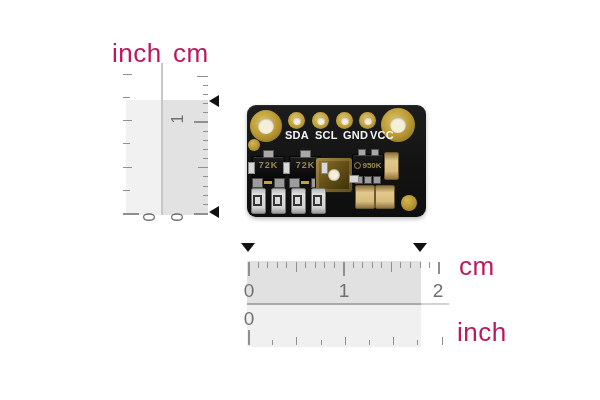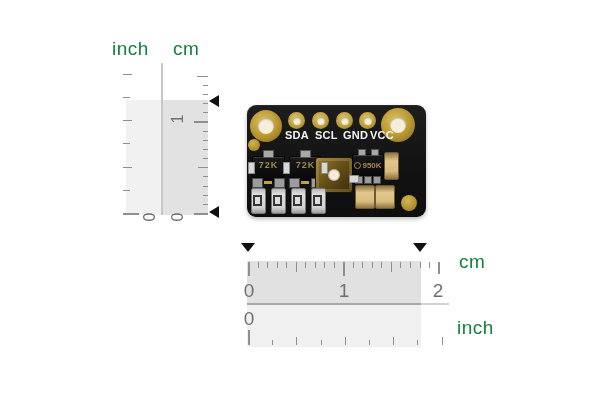--- a/index.html
+++ b/index.html
@@ -9,21 +9,21 @@
   
   .shade{position:absolute;}
   #v-inch-shade{left:126px;top:100px;width:35px;height:115px;background:#f1f1f1;}
   #v-cm-shade{left:163px;top:100px;width:45px;height:115px;background:#e2e2e2;}
   #v-separator{left:161px;top:63px;width:2px;height:152px;background:#c6c6c6;position:absolute;}
   #h-cm-shade{left:247px;top:261px;width:174px;height:43px;background:#e1e1e1;}
   #h-divider{left:247px;top:303px;width:174px;height:2px;background:#a8a8a8;position:absolute;}
   #h-divider-ext{left:421px;top:303px;width:28px;height:2px;background:#d2d2d2;position:absolute;}
   #h-inch-shade{left:247px;top:305px;width:174px;height:42px;background:#f0f0f0;}
   
-  .ruler-label{position:absolute;font-size:19px;color:#15803d;letter-spacing:0.5px;}
+  .ruler-label{position:absolute;font-size:26px;color:#be185d;letter-spacing:0.5px;}
   #v-label-inch{left:112px;top:38px;}
   #v-label-cm{left:173px;top:38px;}
   #h-label-cm{left:459px;top:251px;}
   #h-label-inch{left:457px;top:317px;}
   .num{position:absolute;color:#6f6f6f;font-size:19px;width:14px;text-align:center;}
   .vnum{font-size:16px;width:18px;height:16px;line-height:16px;transform:rotate(-90deg);}
   #v-num-1{left:169px;top:111px;}
   #v-num-0cm{left:169px;top:209px;}
   #v-num-0in{left:141px;top:209px;}
   #h-num-0{left:242px;top:280px;}

